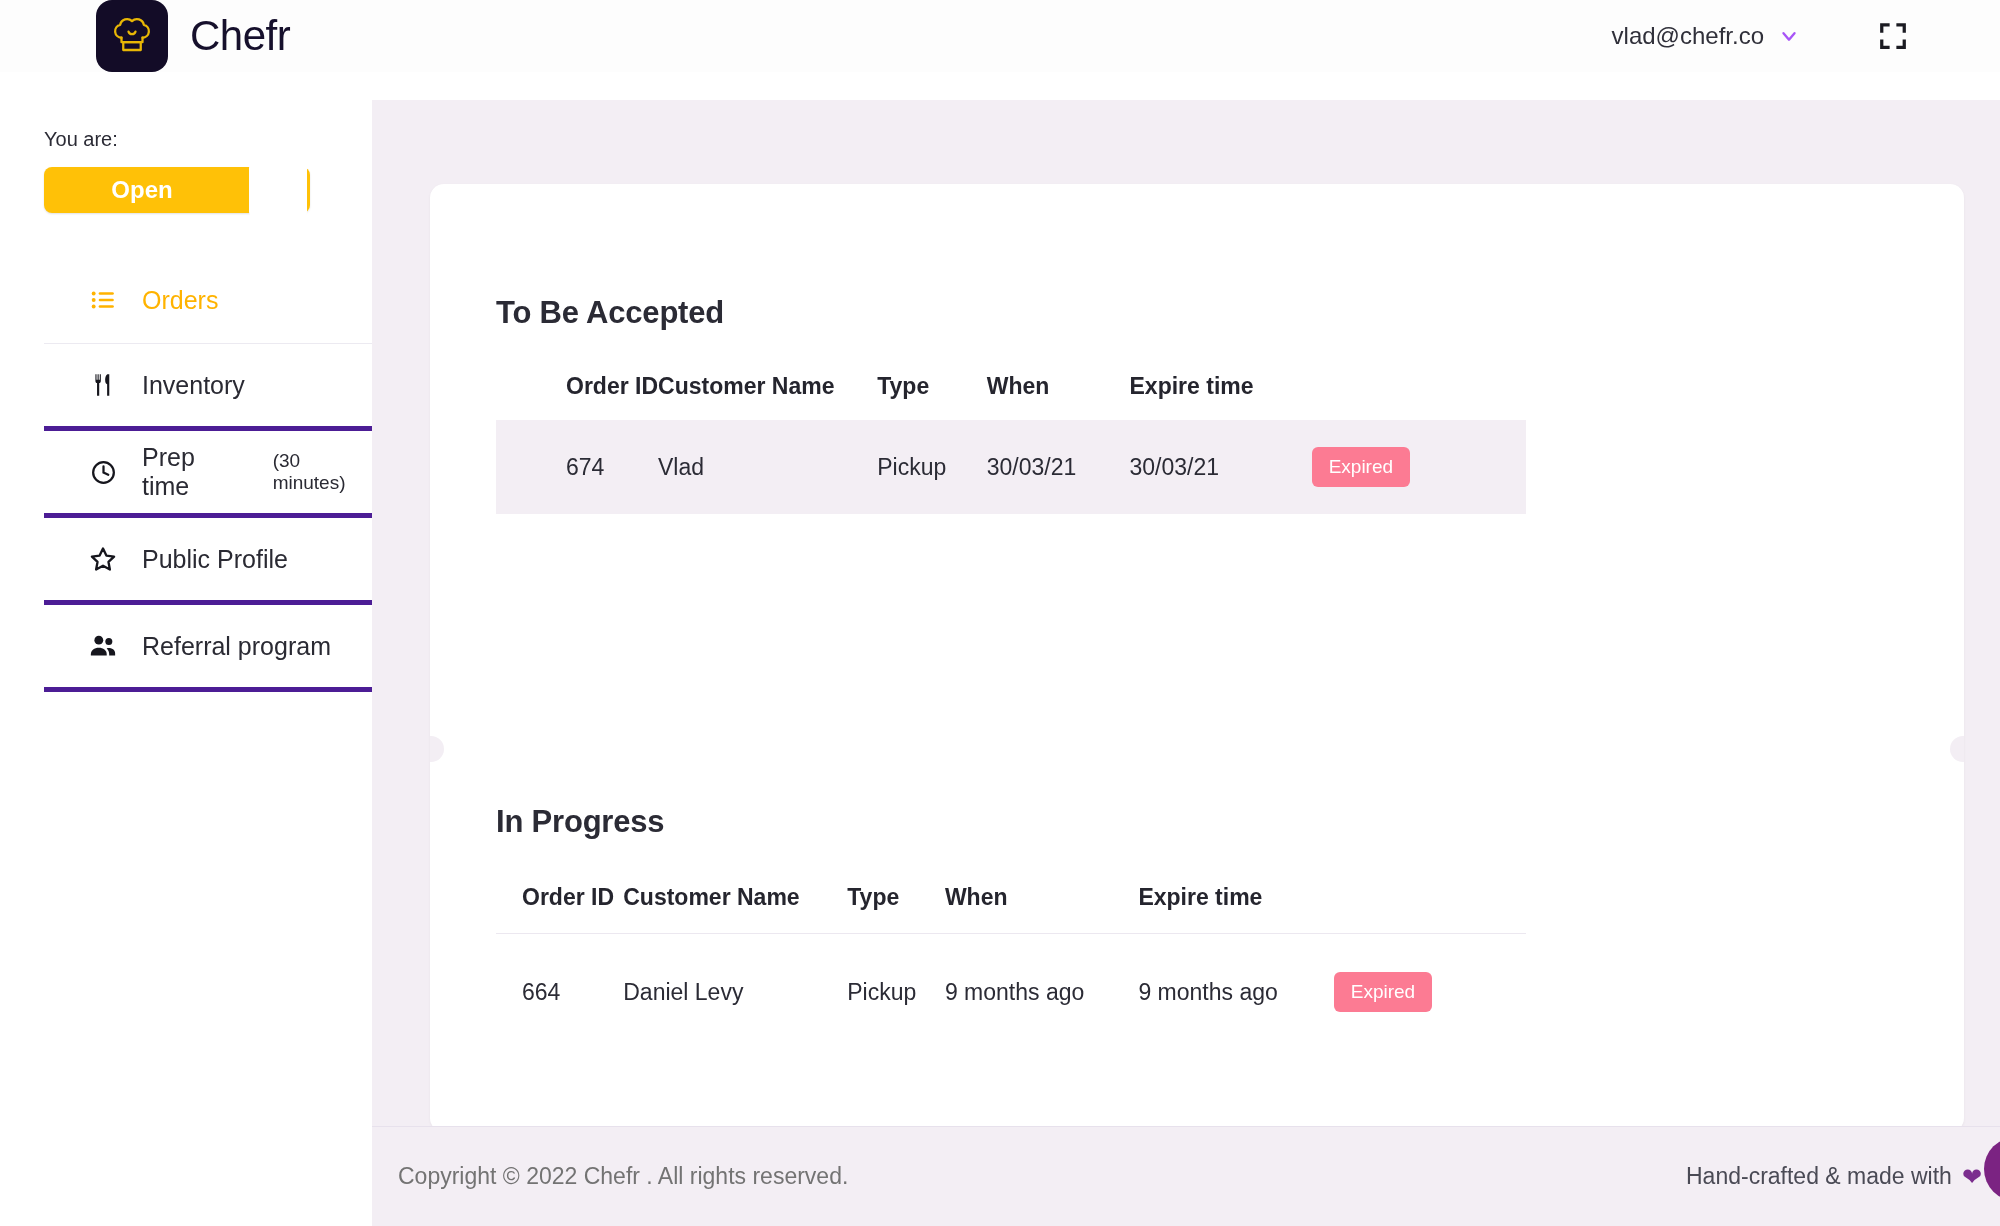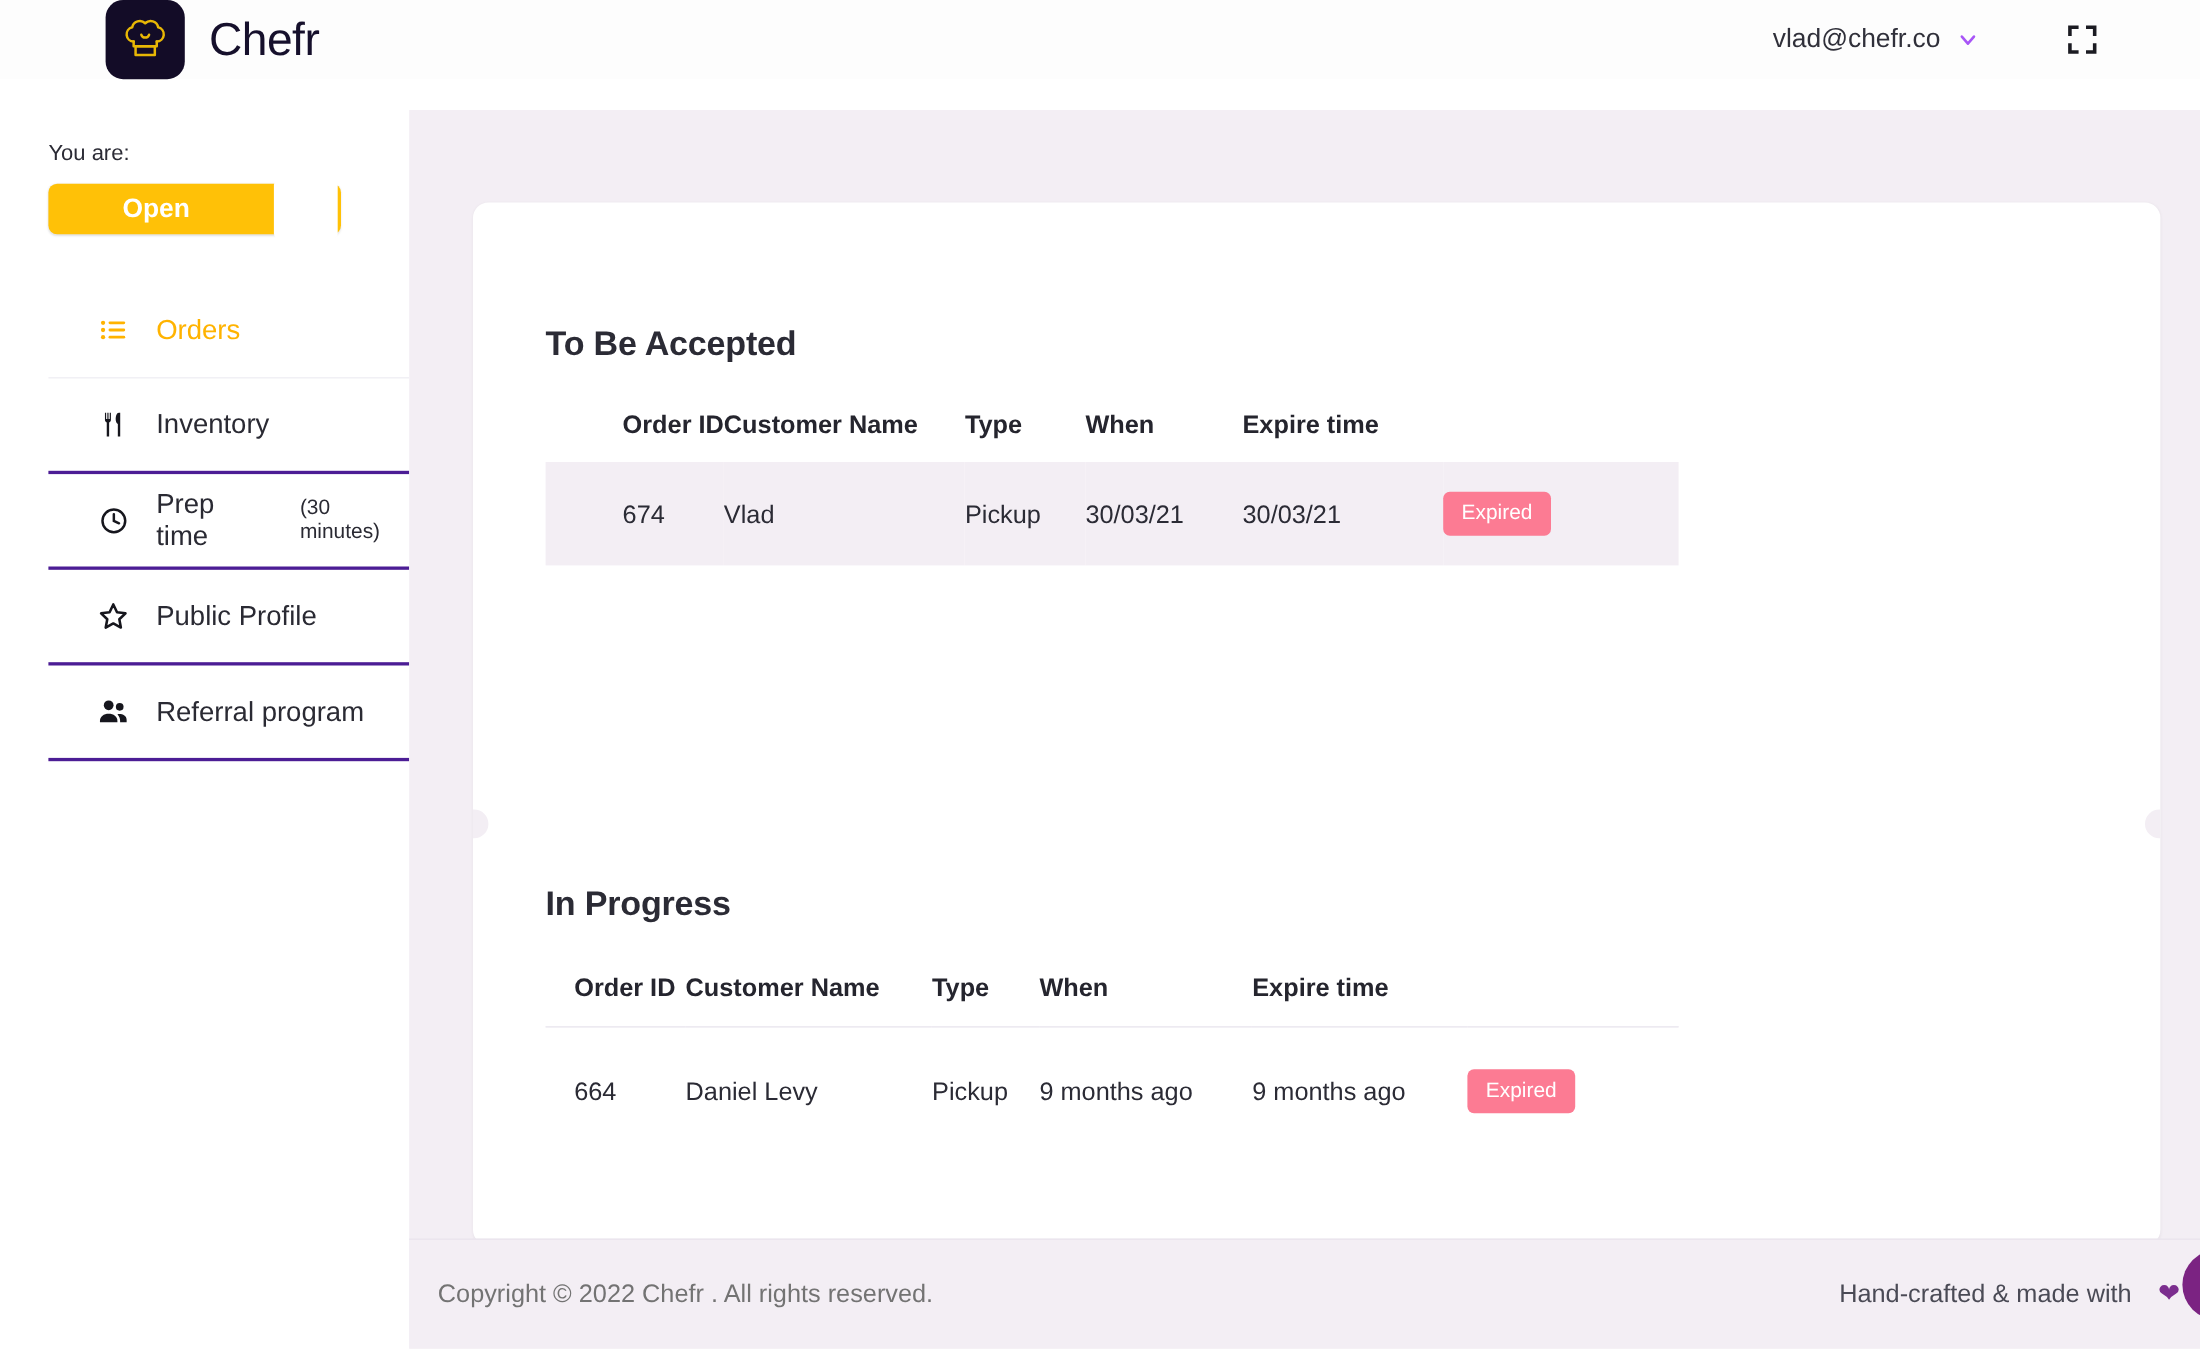--- a/index.html
+++ b/index.html
@@ -137,21 +137,21 @@
 
   .nav { margin-top: 44px; padding-left: 44px; }
 
   .nav-item {
     height: 87px;
     display: flex;
     align-items: center;
     padding-left: 44px;
     gap: 24px;
     cursor: pointer;
-    border-bottom: 3px solid #4c1d95;
+    border-bottom: 5px solid #4c1d95;
   }
   .nav-item:first-child { border-top: none; }
 
   .nav-item.active .nav-label,
   .nav-item.active .nav-icon { color: #ffb300; }
 
   .nav-icon {
     width: 30px;
     display: flex;
     align-items: center;
@@ -287,21 +287,21 @@
   .footer-text {
     font-size: 23px;
     color: #737373;
   }
 
   .footer-right {
     font-size: 23px;
     color: #4a4a55;
     display: flex;
     align-items: center;
-    gap: 24px;
+    gap: 10px;
     position: relative;
     margin-right: -38px;
   }
 
   .heart { color: #7b2d8e; font-size: 24px; }
 
   .notif-badge {
     position: absolute;
     right: -66px;
     top: -26px;

